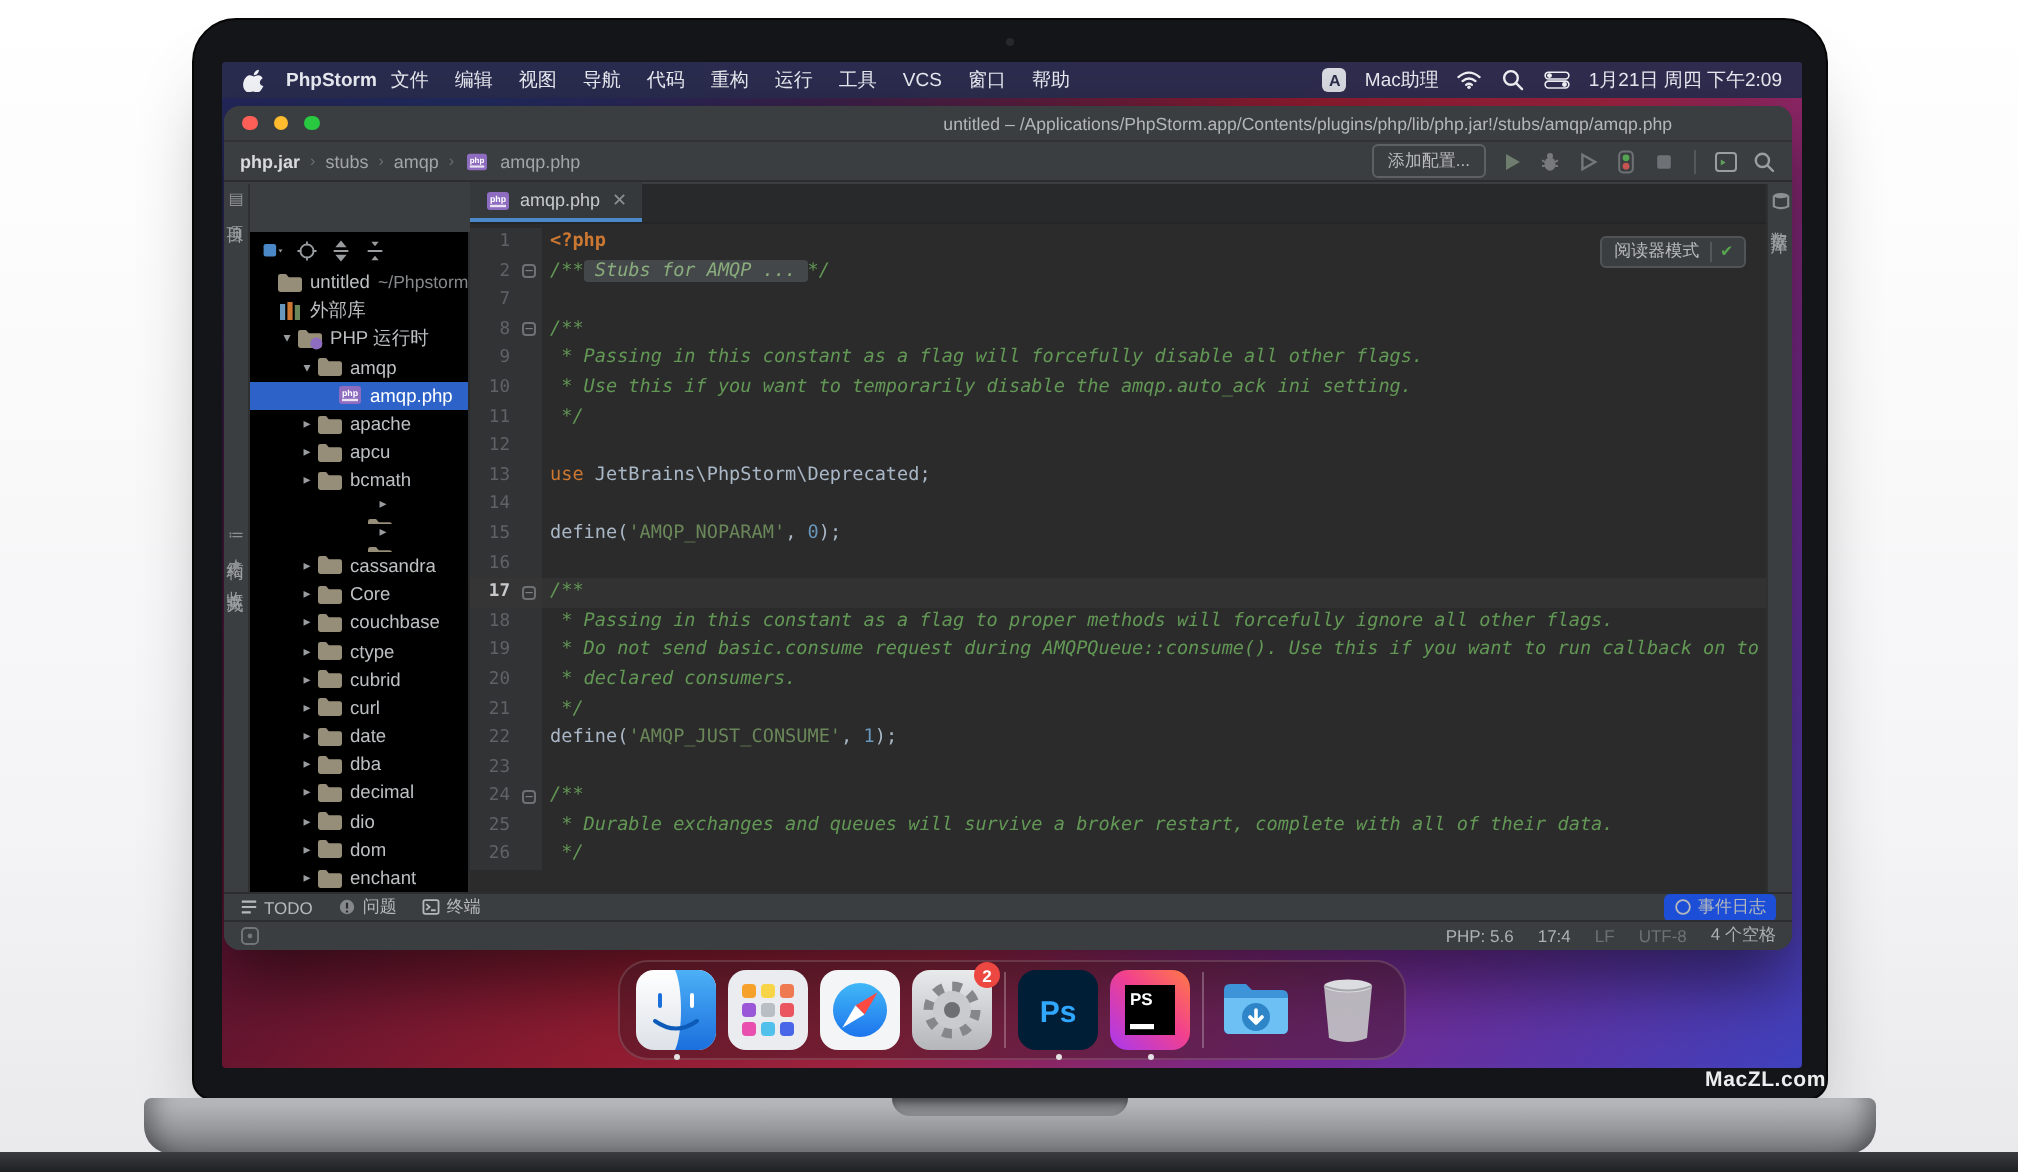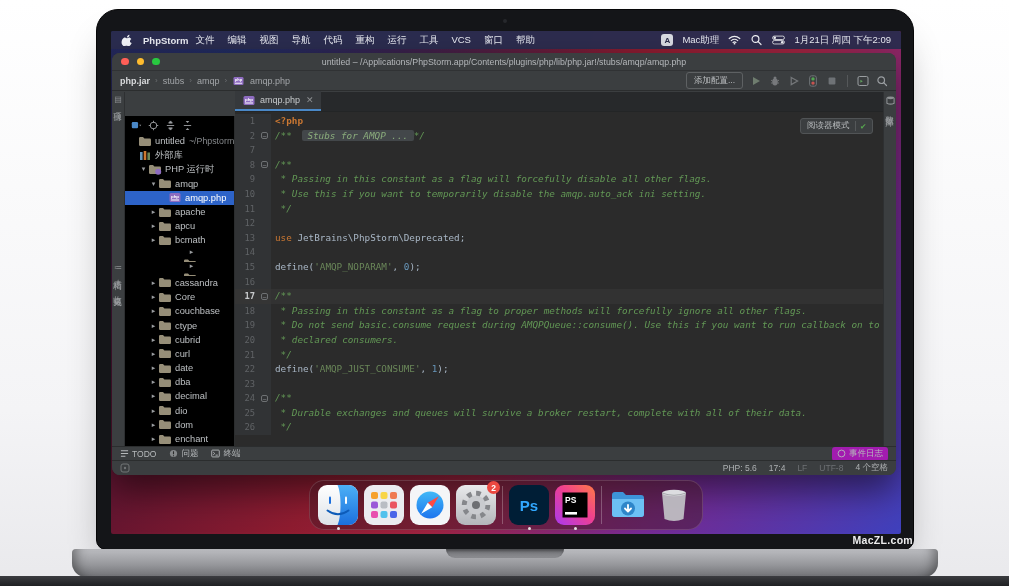--- a/index.html
+++ b/index.html
@@ -65,21 +65,21 @@
     position:absolute; left:1px; top:22px; width:784px; height:422px;
     background:#3b3e40; border-radius:8px; overflow:hidden;
     box-shadow:0 16px 34px rgba(0,0,0,.5);
     color:#bdc0c3;
   }
   .titlebar { height:18px; background:#3b3e40; border-bottom:1px solid #303234;
     display:flex; align-items:center; position:relative; }
   .traffic { display:flex; gap:8px; margin-left:9px; }
   .tl { width:7.5px; height:7.5px; border-radius:50%; }
   .tl.red{background:#ff5f57}.tl.yellow{background:#febc2e}.tl.green{background:#28c840}
-  .window-title { position:absolute; left:60px; right:60px; text-align:center;
+  .window-title { position:absolute; left:60px; right:60px; text-align:right;
     font-size:8.8px; color:#b4b7ba; white-space:nowrap; overflow:hidden; }
   .toolbar { height:20px; display:flex; align-items:center; padding:0 8px;
     border-bottom:1px solid #2b2d2e; }
   .crumbs { display:flex; align-items:center; gap:5px; font-size:9px; color:#a2a5a8; }
   .crumb.first { color:#d8dadc; font-weight:bold; }
   .crumb-sep { color:#6c6f72; font-size:8px; }
   .toolbar-right { margin-left:auto; display:flex; align-items:center; gap:7px; }
   .add-config { border:1px solid #5e6163; border-radius:3px; padding:1.5px 7px;
     font-size:8.5px; color:#b9bcbe; background:transparent; cursor:pointer; }
   .tb-icon { width:12px; height:12px; display:inline-flex; }
@@ -120,38 +120,38 @@
     color:#606366; background:#313335; font-size:8.8px; }
   .code-line .fold-col { width:12px; flex:0 0 12px; background:#313335; position:relative; }
   .fold-mark { position:absolute; left:2px; top:3.5px; width:7px; height:7px; border:1px solid #6e7173;
     border-radius:2px; color:#9a9da0; font-size:6px; line-height:5px; text-align:center; }
   .code-line .code { padding-left:4px; color:#a9b7c6; overflow:hidden; }
   .code-line.current { background:#323232; }
   .code-line.current .ln { background:#353535; color:#c8cacc; font-weight:bold; }
   .code-line.current .fold-col { background:#353535; }
   .tok-tag { color:#cc7832; font-weight:bold; }
   .tok-com { color:#629755; font-style:italic; }
-  .tok-fold { color:#8aac7c; font-style:italic; background:#43474a; border-radius:2px;margin-left:10px; }
+  .tok-fold { color:#8aac7c; font-style:italic; background:#43474a; border-radius:2px; }
   .tok-kw { color:#cc7832; }
   .tok-str { color:#6a8759; }
   .tok-num { color:#6897bb; }
   .tok-pln { color:#a9b7c6; }
   .reader-pill { position:absolute; right:10px; top:6px; height:16px; background:#3b3e40;
     border:1px solid #515456; border-radius:3px; display:flex; align-items:center; gap:5px;
     padding:0 6px; font-size:8.5px; color:#b9bcbe; cursor:pointer; z-index:5; }
   .reader-pill .check { color:#57a64f; font-size:9px; }
   .reader-div { width:1px; height:10px; background:#55585a; }
   
   .bottombar { position:absolute; left:0; right:0; bottom:15px; height:14px; background:#3b3e40;
     border-top:1px solid #2b2d2e; display:flex; align-items:center; padding:0 8px; font-size:8.5px;gap:40px; }
   .bb-item { display:flex; align-items:center; gap:3px; margin-right:13px; color:#b6b9bb; cursor:pointer; }
   .bb-ico { width:9px; height:9px; display:inline-flex; }
   .bb-ico svg { width:100%; height:100%; }
   .bb-right { margin-left:auto; display:flex; align-items:center; gap:3px; color:#b6b9bb;
-    background:#a21caf; border-radius:3px; padding:1px 5px; cursor:pointer; }
+    background:#1d4ed8; border-radius:3px; padding:1px 5px; cursor:pointer; }
   .statusbar { position:absolute; left:0; right:0; bottom:0; height:15px; background:#3b3e40;
     border-top:1px solid #2b2d2e; display:flex; align-items:center; padding:0 8px; font-size:8.5px; }
   .sb-left-ico { width:10px; height:10px; display:inline-flex; opacity:.7; }
   .sb-right { margin-left:auto; display:flex; align-items:center; gap:12px; }
   .sb-item { color:#aeb1b3; cursor:pointer; }
   .sb-item.dim { color:#6e7174; }
   
   .dock {
     position:absolute; left:50%; bottom:4px; transform:translateX(-50%);
     height:50px; display:flex; align-items:center; gap:6px; padding:5px 8px;

